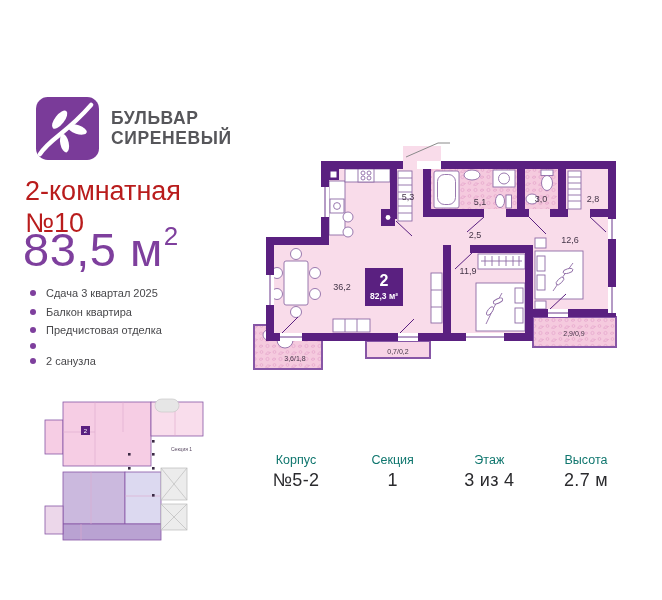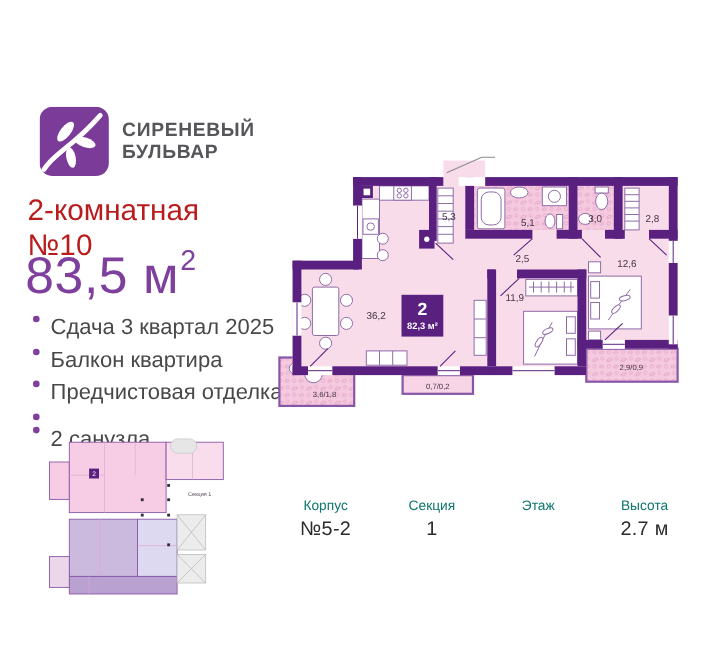--- a/index.html
+++ b/index.html
@@ -8,21 +8,21 @@
   
   .logo{position:absolute;left:36px;top:97px;display:flex;align-items:center;gap:12px;}
   .logo-icon{width:63px;height:63px;flex:0 0 auto;}
   .logo-text{font-size:17.5px;font-weight:700;color:#56565a;line-height:1.12;letter-spacing:.6px;}
   
   .title{position:absolute;left:25px;top:176px;font-size:27px;color:#b91c1c;font-weight:500;line-height:1.17;}
   .area{position:absolute;left:23px;top:222px;font-size:47px;font-weight:400;color:#7e3f9d;letter-spacing:.5px;}
   .area sup{font-size:26px;position:relative;top:-4px;left:1px;}
   
   .features{position:absolute;left:30px;top:287px;list-style:none;margin:0;padding:0;}
-  .features li{display:flex;margin-bottom:6.5px;font-size:20px;color:#48484b;}
+  .features li{display:flex;align-items:center;margin-bottom:6.5px;font-size:11px;color:#48484b;}
   .features .dot{width:6px;height:6px;border-radius:50%;background:#7e3f9d;margin-right:10px;flex:0 0 auto;}
   
   .info-row{position:absolute;left:248px;top:453px;width:386px;display:flex;justify-content:space-between;}
   .info-col{width:96px;text-align:center;}
   .info-label{font-size:12.5px;color:#0f766e;margin-bottom:3px;}
   .info-value{font-size:18px;color:#2b2b2e;font-weight:500;letter-spacing:.3px;}
   
   .floorplan{position:absolute;left:238px;top:141px;}
   .miniplan{position:absolute;left:35px;top:396px;}
   svg text{font-family:"Liberation Sans",sans-serif;}
@@ -35,22 +35,22 @@
   <div class="logo">
     <svg class="logo-icon" viewBox="0 0 64 64">
       <rect x="0" y="0" width="64" height="64" rx="12" fill="#7a3b99"></rect>
       <path d="M-2,30 Q14,22 26,6 L32,-2 L-2,-2 Z" fill="#ffffff" opacity="0.0"></path>
       <path d="M4,58 C14,42 30,38 56,8" stroke="#ffffff" stroke-width="4.5" fill="none" stroke-linecap="round"></path>
       <ellipse cx="24" cy="23" rx="11" ry="4.8" fill="#ffffff" transform="rotate(-52 24 23)"></ellipse>
       <ellipse cx="42" cy="33" rx="10" ry="4.5" fill="#ffffff" transform="rotate(18 42 33)"></ellipse>
       <ellipse cx="29" cy="47" rx="9.5" ry="4.3" fill="#ffffff" transform="rotate(78 29 47)"></ellipse>
     </svg>
     <div class="logo-text">
+      <div>БУЛЬВАР</div>
       <div>СИРЕНЕВЫЙ</div>
-      <div>БУЛЬВАР</div>
     </div>
   </div>
 
   <div class="title">
     <div>2-комнатная</div>
     <div>№10</div>
   </div>
   <div class="area"><span>83,5</span>&nbsp;<span>м</span><sup>2</sup></div>
 
   <ul class="features">
@@ -320,20 +320,21 @@
     <div class="info-col">
       <div class="info-label">Корпус</div>
       <div class="info-value">№5-2</div>
     </div>
     <div class="info-col">
       <div class="info-label">Секция</div>
       <div class="info-value">1</div>
     </div>
     <div class="info-col">
       <div class="info-label">Этаж</div>
+      <div class="info-value">3 из 4</div>
     </div>
     <div class="info-col">
       <div class="info-label">Высота</div>
       <div class="info-value">2.7 м</div>
     </div>
   </div>
 
 </div>
 
 </body></html>

